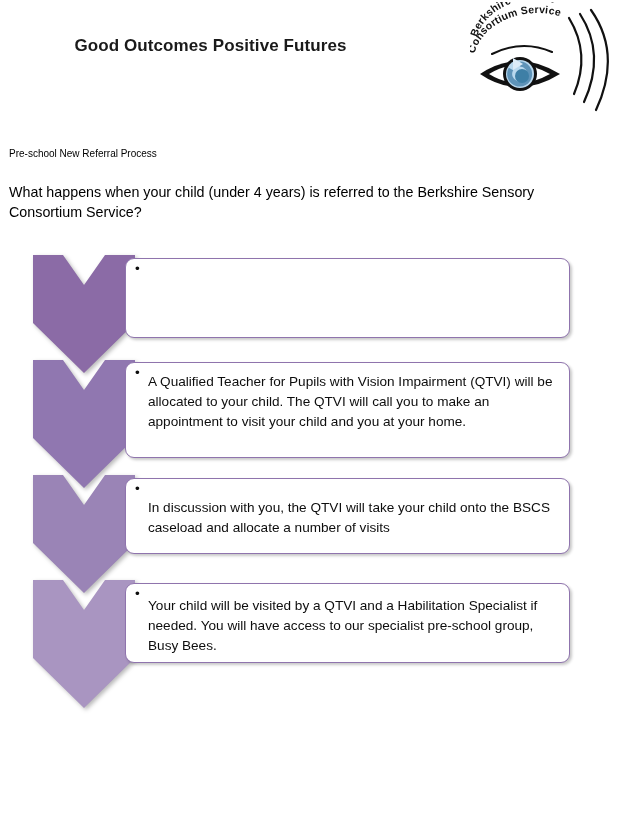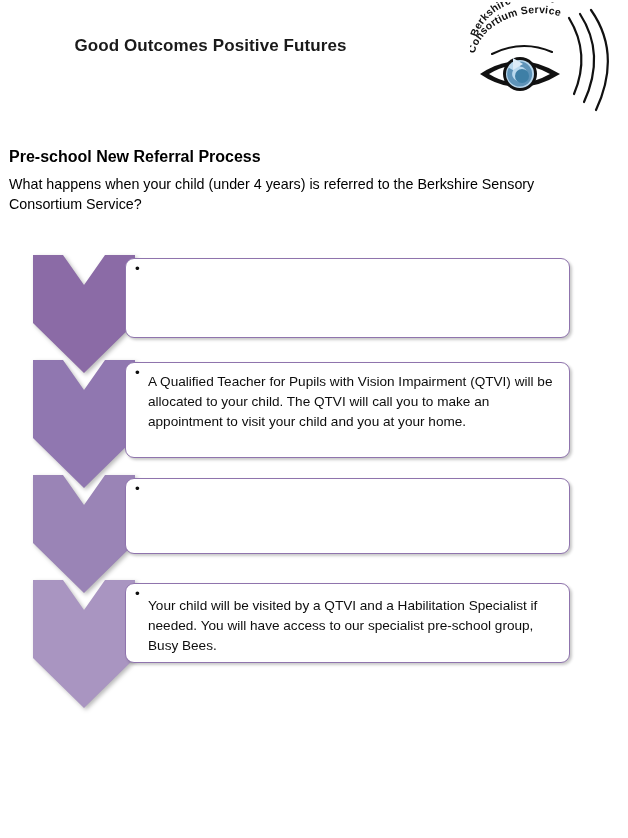--- a/index.html
+++ b/index.html
@@ -50,28 +50,28 @@
     font-weight: bold;
     fill: #111111;
     letter-spacing: 0.2px;
   }
 
   
   .section-heading {
     position: absolute;
     left: 9px;
     top: 148px;
-    font-size: 16px;
-    font-weight: bold;
+    font-size: 10px;
+    font-weight: normal;
     color: #000000;
   }
   .section-sub {
     position: absolute;
     left: 9px;
-    top: 175px;
+    top: 183px;
     width: 570px;
     font-size: 14.3px;
     line-height: 19.5px;
     color: #000000;
   }
 
   
   .flow {
     position: absolute;
     left: 0;
@@ -195,21 +195,21 @@
     </div>
 
     <div class="flow-step" style="top:475px;">
       <div class="chevron" style="height:118px;">
         <svg viewBox="0 0 102 118" preserveAspectRatio="none" xmlns="http://www.w3.org/2000/svg">
           <polygon points="0,0 30,0 51,30 72,0 102,0 102,68 51,118 0,68" fill="#9A84B6"></polygon>
         </svg>
       </div>
       <div class="step-box" style="top:3px;height:76px;">
         <p class="step-text" style="padding-top:19px;">
-          <span class="bullet">•</span>
+          <span class="bullet">•</span><span>In discussion with you, the QTVI will take your child onto the BSCS caseload and allocate a number of visits</span>
         </p>
       </div>
     </div>
 
     <div class="flow-step" style="top:580px;">
       <div class="chevron" style="height:128px;">
         <svg viewBox="0 0 102 128" preserveAspectRatio="none" xmlns="http://www.w3.org/2000/svg">
           <polygon points="0,0 30,0 51,30 72,0 102,0 102,78 51,128 0,78" fill="#A995C1"></polygon>
         </svg>
       </div>

